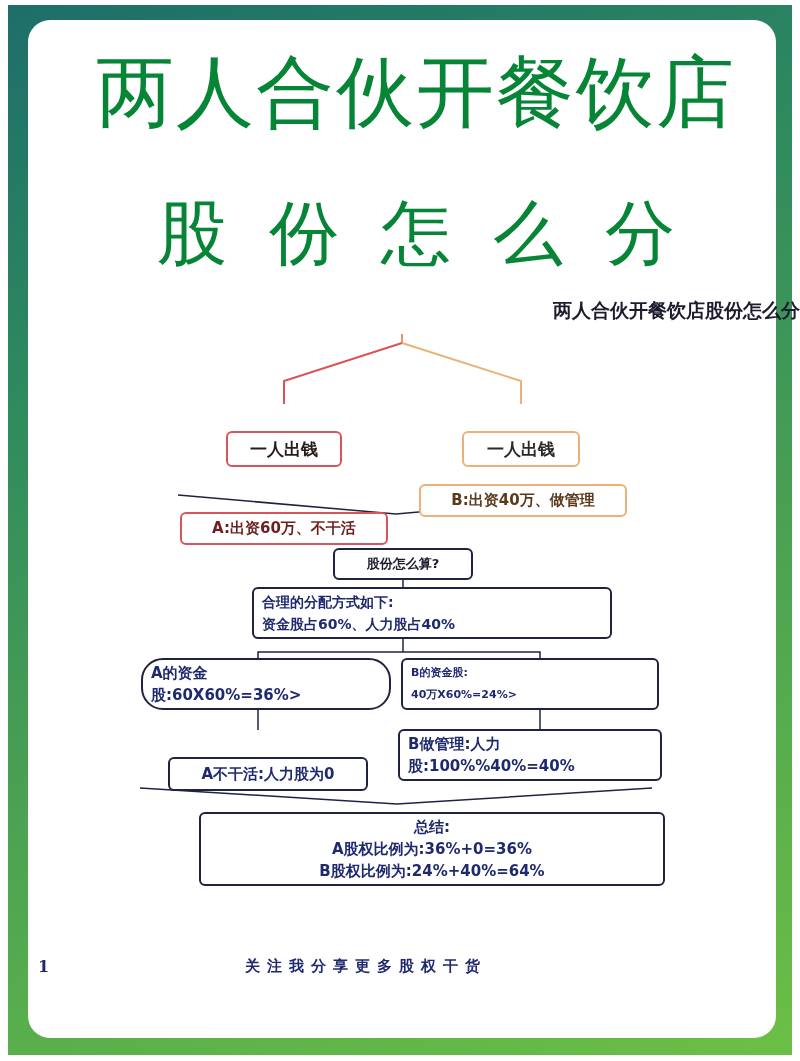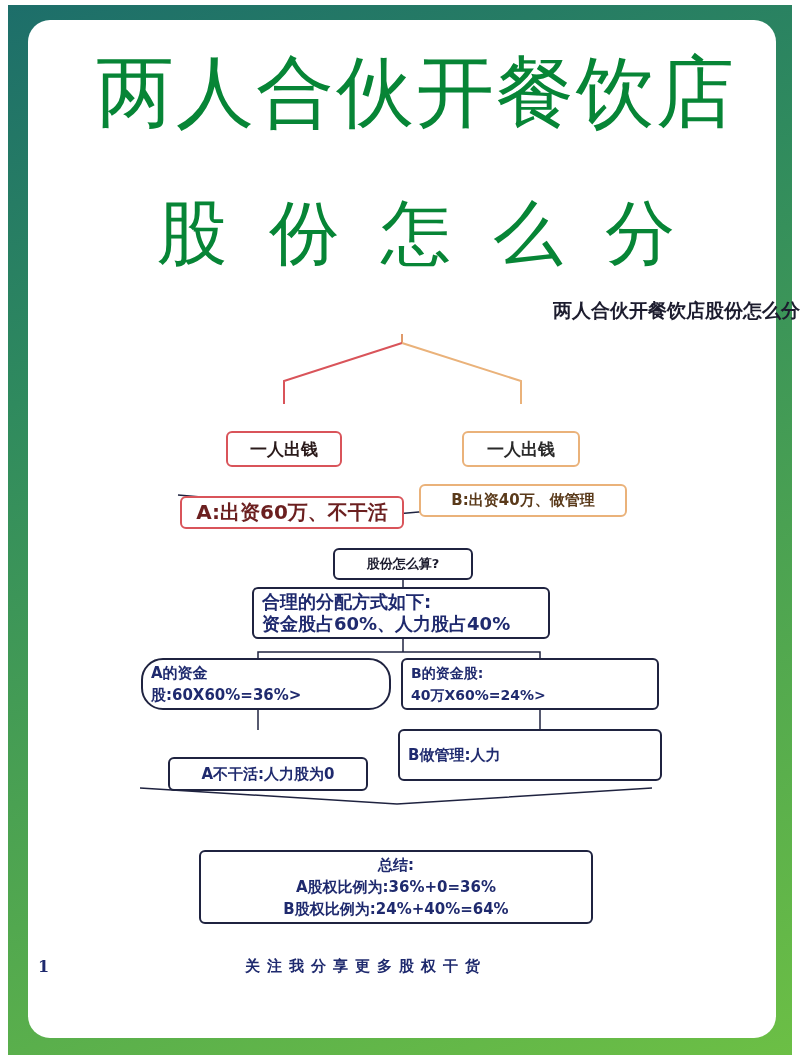--- a/index.html
+++ b/index.html
@@ -60,44 +60,45 @@
 
   <line x1="258" y1="709" x2="258" y2="730" stroke="#1f2340" stroke-width="1.5"></line>
   <line x1="540" y1="709" x2="540" y2="730" stroke="#1f2340" stroke-width="1.5"></line>
 
   <polyline points="140,788 397,804 652,788" fill="none" stroke="#1f2340" stroke-width="1.5"></polyline>
 </svg>
 
 <div class="box center red" style="left:226px;top:403px;width:116px;height:36px;font-size:17px;">一人出钱</div>
 <div class="box center orange" style="left:462px;top:403px;width:118px;height:36px;font-size:17px;">一人出钱</div>
 
-<div class="box center red2" style="left:180px;top:468px;width:224px;height:33px;font-size:20px;">A:出资60万、不干活</div>
+<div class="box center red2" style="left:180px;top:484px;width:208px;height:33px;font-size:15px;">A:出资60万、不干活</div>
 <div class="box center orange2" style="left:419px;top:456px;width:208px;height:33px;font-size:15px;">B:出资40万、做管理</div>
 
 <div class="box center navy" style="left:333px;top:520px;width:140px;height:32px;font-size:13px;color:#1c1c2e;">股份怎么算?</div>
 
-<div class="box navy multi" style="left:252px;top:587px;width:298px;height:52px;font-size:18px;">
+<div class="box navy multi" style="left:252px;top:587px;width:360px;height:52px;font-size:14px;">
   <span>合理的分配方式如下:</span>
   <span>资金股占60%、人力股占40%</span>
 </div>
 
 <div class="box navy multi" style="left:141px;top:658px;width:250px;height:52px;font-size:15px;border-radius:22px;">
   <span>A的资金</span>
   <span>股:60X60%=36%&gt;</span>
 </div>
-<div class="box navy multi" style="left:401px;top:658px;width:258px;height:52px;font-size:14px;">
+<div class="box navy multi" style="left:401px;top:658px;width:258px;height:52px;font-size:11px;">
   <span>B的资金股:</span>
   <span>40万X60%=24%&gt;</span>
 </div>
 
 <div class="box center navy" style="left:168px;top:729px;width:200px;height:34px;font-size:15px;">A不干活:人力股为0</div>
 <div class="box navy multi" style="left:398px;top:729px;width:264px;height:52px;font-size:15px;">
   <span>B做管理:人力</span>
+  <span>股:100%%40%=40%</span>
 </div>
 
-<div class="box navy multi c" style="left:199px;top:812px;width:394px;height:74px;font-size:15px;margin-top:38px;">
+<div class="box navy multi c" style="left:199px;top:812px;width:466px;height:74px;font-size:15px;">
   <span>总结:</span>
   <span>A股权比例为:36%+0=36%</span>
   <span>B股权比例为:24%+40%=64%</span>
 </div>
 
 <div class="footer-num">1</div>
 <div class="footer-text">关注我分享更多股权干货</div>
 
 </body></html>

